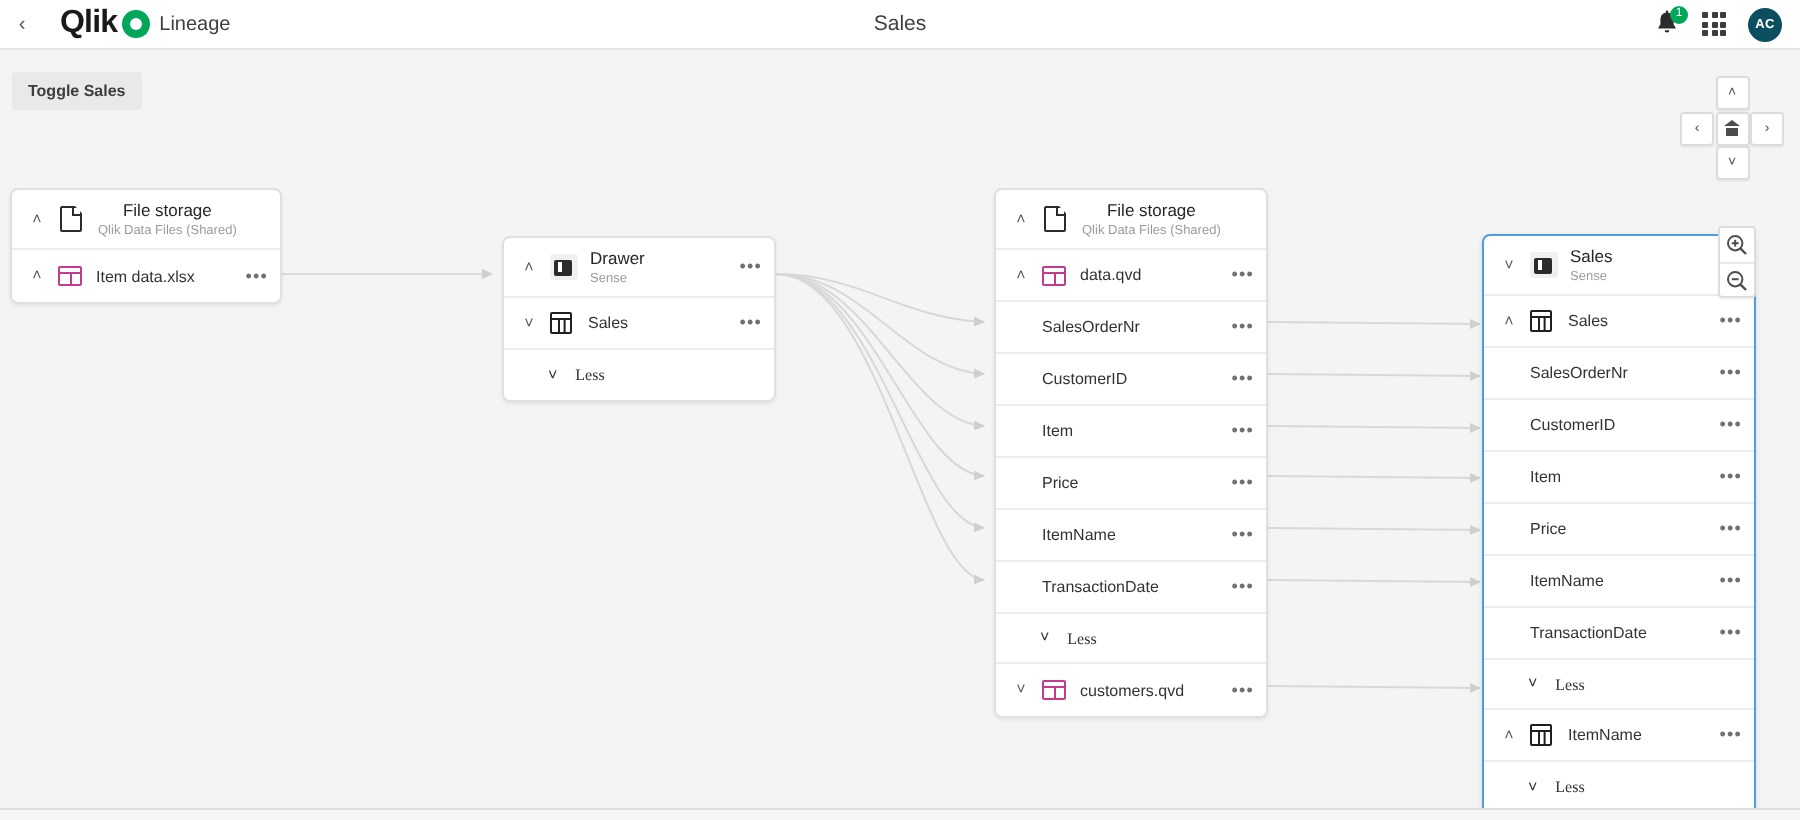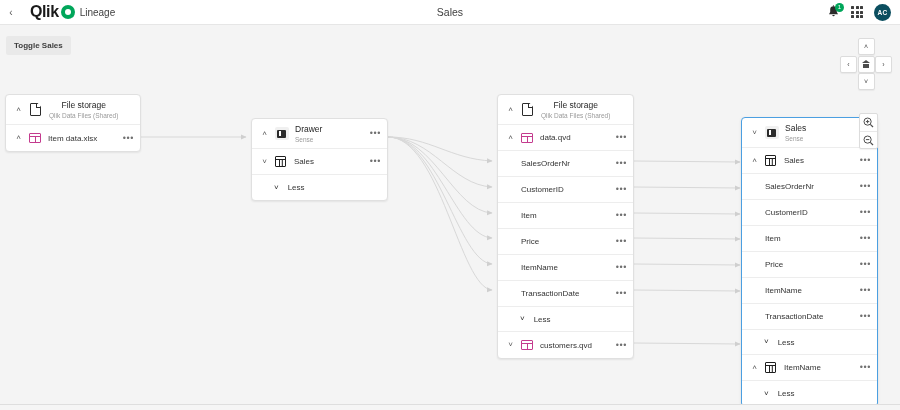--- a/index.html
+++ b/index.html
@@ -199,21 +199,21 @@
     cursor: pointer; padding-left: 4px; line-height: 1;
   }
   .less-row {
     display: flex; align-items: center;
     height: 25px; padding-left: 22px;
     border-bottom: 1px solid #ededed;
     cursor: pointer;
   }
   .less-row:last-child { border-bottom: none; }
   .less-chev { font-size: 8px; color: #2b2b2b; margin-right: 9px; line-height: 1; }
-  .less-label { font-size: 8px; color: #333333; }
+  .less-label { font-size: 8px; color: #333333; font-family: Liberation Serif, serif; }
 
   
   .dpad { position: absolute; right: 8px; top: 13px; width: 52px; height: 52px; }
   .nav-btn {
     position: absolute; background: #fff;
     border: 1px solid #dcdcdc; border-radius: 2px;
     width: 17px; height: 17px;
     display: flex; align-items: center; justify-content: center;
     font-size: 7px; color: #4d4d4d; cursor: pointer;
     box-shadow: 0 1px 1px rgba(0,0,0,0.05);

